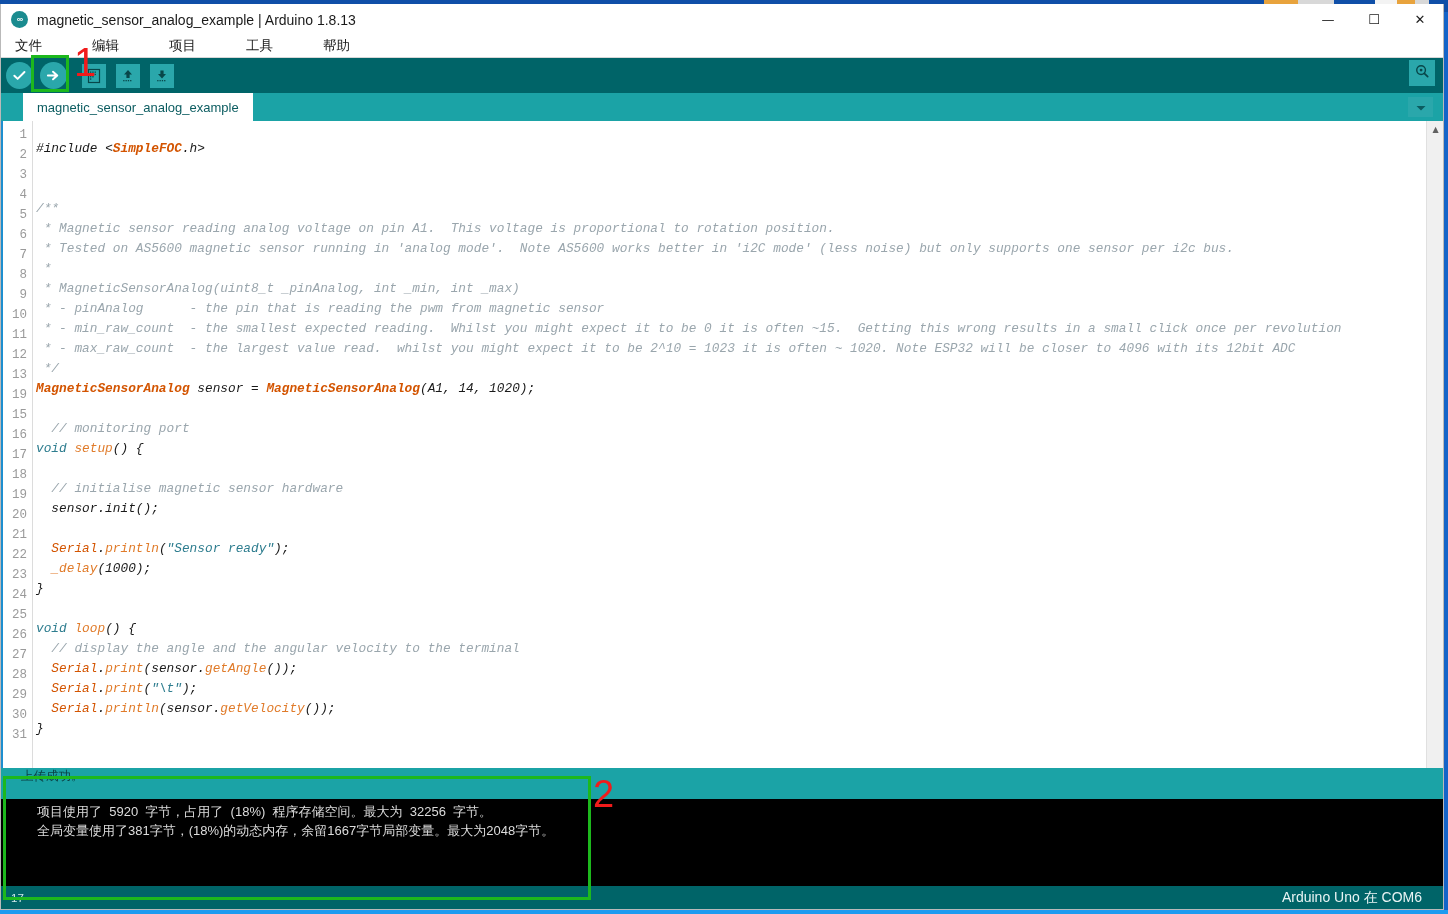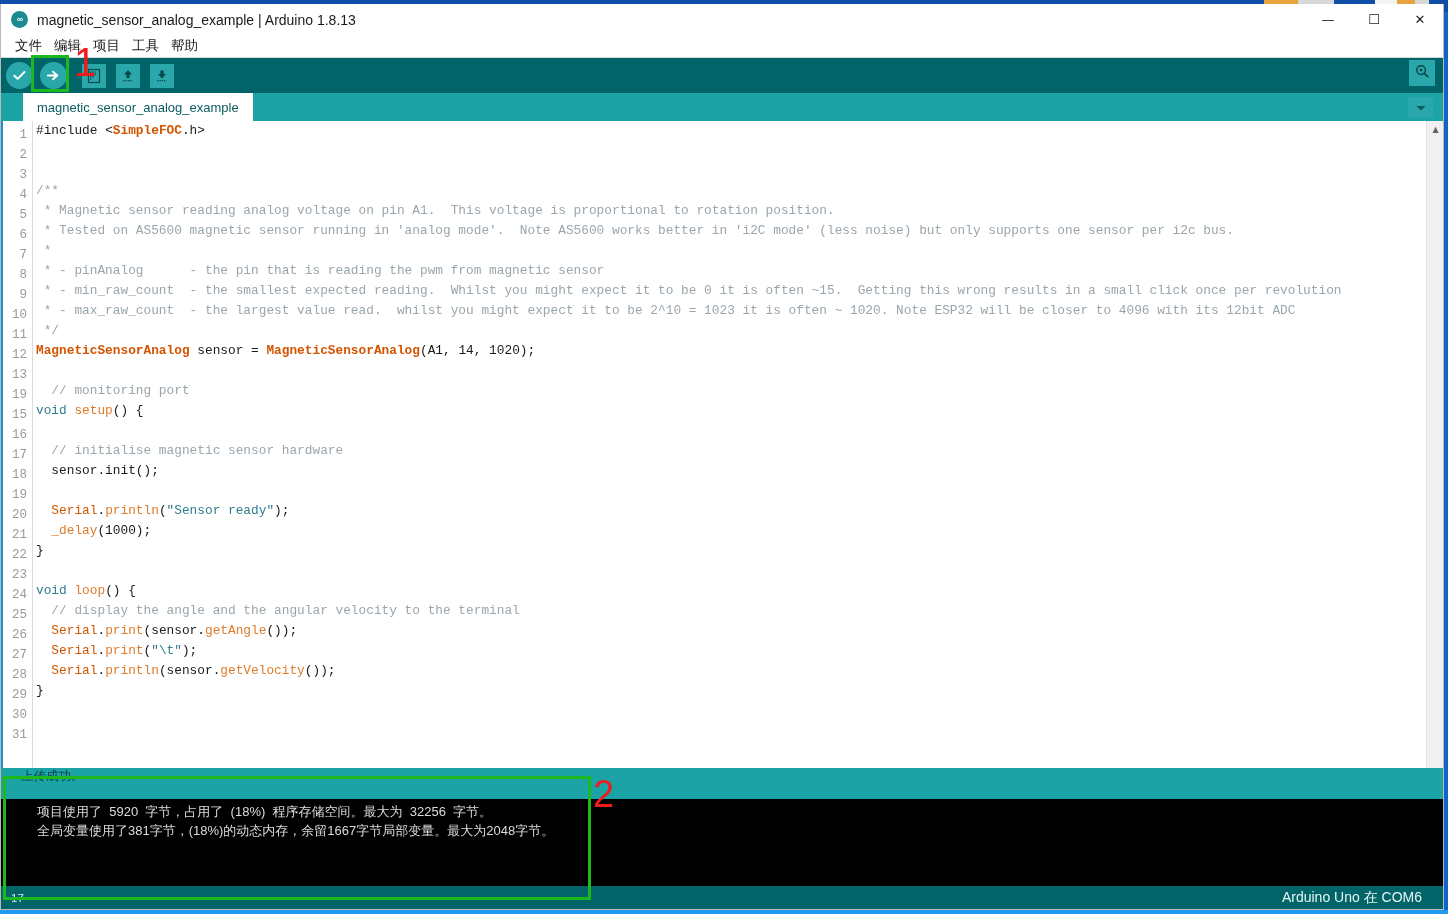--- a/index.html
+++ b/index.html
@@ -60,20 +60,21 @@
     font-family: "DejaVu Sans", sans-serif;
   }
 
   
   #menubar {
     height: 23px; flex: 0 0 23px;
     background: #ffffff;
     display: flex; align-items: center;
     padding-left: 8px;
     border-bottom: 1px solid #d7d7d7;
+    gap: 38px;
   }
   .menu-item {
     font-size: 13.5px; color: #1a1a1a;
     padding: 0 6px; line-height: 22px;
     white-space: nowrap;
   }
 
   
   #toolbar {
     height: 35px; flex: 0 0 35px;
@@ -139,22 +140,23 @@
     text-align: right;
     padding-top: 4px;
     border-right: 1px solid #dcdcdc;
   }
   #gutter .ln {
     font-family: "Liberation Mono", monospace;
     font-size: 12.5px; line-height: 20px; height: 20px;
     color: #9a9a9a; padding-right: 5px;
   }
   #code {
-    flex: 1 1 auto; padding-top: 0; padding-left: 3px;
+    flex: 1 1 auto; padding-top: 18px; padding-left: 3px;
     overflow: hidden;
+    font-style: italic;
   }
   #code .cl {
     font-family: "Liberation Mono", monospace;
     font-size: 12.8px; line-height: 20px; height: 20px;
     white-space: pre; color: #1a1a1a;
   }
   .c-comment { color: #9aa6ad; }
   .c-type    { color: #d35400; font-weight: bold; }
   .c-kw      { color: #2e7d8f; }
   .c-fn      { color: #d35400; }
@@ -402,20 +404,21 @@
         <div class="ln">31</div>
       </div>
     <div id="code">
         <div class="cl"><span class="c-plain">#include </span><span class="c-plain">&lt;</span><span class="c-type">SimpleFOC</span><span class="c-plain">.h&gt;</span></div>
         <div class="cl">&nbsp;</div>
         <div class="cl">&nbsp;</div>
         <div class="cl"><span class="c-comment">/**</span></div>
         <div class="cl"><span class="c-comment"> * Magnetic sensor reading analog voltage on pin A1.  This voltage is proportional to rotation position.</span></div>
         <div class="cl"><span class="c-comment"> * Tested on AS5600 magnetic sensor running in 'analog mode'.  Note AS5600 works better in 'i2C mode' (less noise) but only supports one sensor per i2c bus.</span></div>
         <div class="cl"><span class="c-comment"> *</span></div>
+        <div class="cl"><span class="c-comment"> * MagneticSensorAnalog(uint8_t _pinAnalog, int _min, int _max)</span></div>
         <div class="cl"><span class="c-comment"> * - pinAnalog      - the pin that is reading the pwm from magnetic sensor</span></div>
         <div class="cl"><span class="c-comment"> * - min_raw_count  - the smallest expected reading.  Whilst you might expect it to be 0 it is often ~15.  Getting this wrong results in a small click once per revolution</span></div>
         <div class="cl"><span class="c-comment"> * - max_raw_count  - the largest value read.  whilst you might expect it to be 2^10 = 1023 it is often ~ 1020. Note ESP32 will be closer to 4096 with its 12bit ADC</span></div>
         <div class="cl"><span class="c-comment"> */</span></div>
         <div class="cl"><span class="c-type">MagneticSensorAnalog</span><span class="c-plain"> sensor = </span><span class="c-type">MagneticSensorAnalog</span><span class="c-plain">(A1, 14, 1020);</span></div>
         <div class="cl">&nbsp;</div>
         <div class="cl"><span class="c-comment">  // monitoring port</span></div>
         <div class="cl"><span class="c-kw">void</span><span class="c-plain"> </span><span class="c-fn2">setup</span><span class="c-plain">() {</span></div>
         <div class="cl">&nbsp;</div>
         <div class="cl"><span class="c-comment">  // initialise magnetic sensor hardware</span></div>

